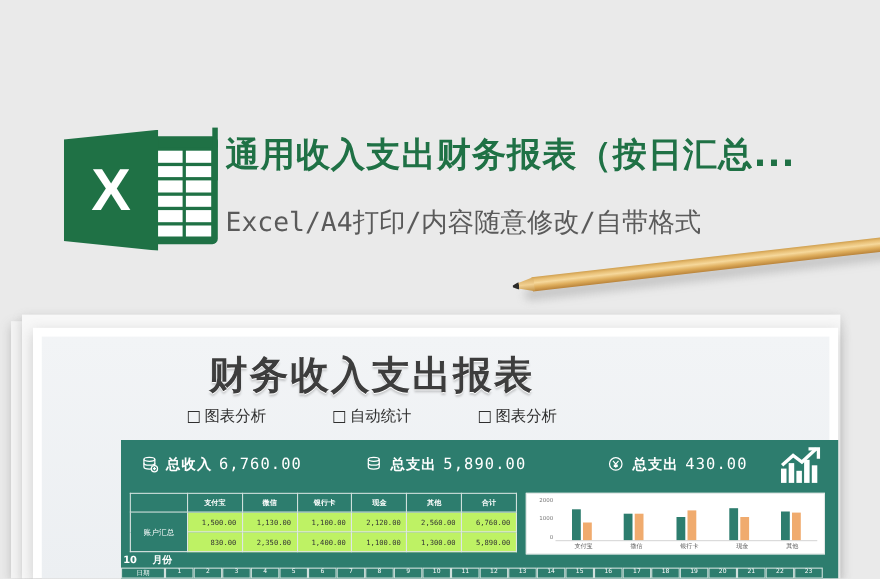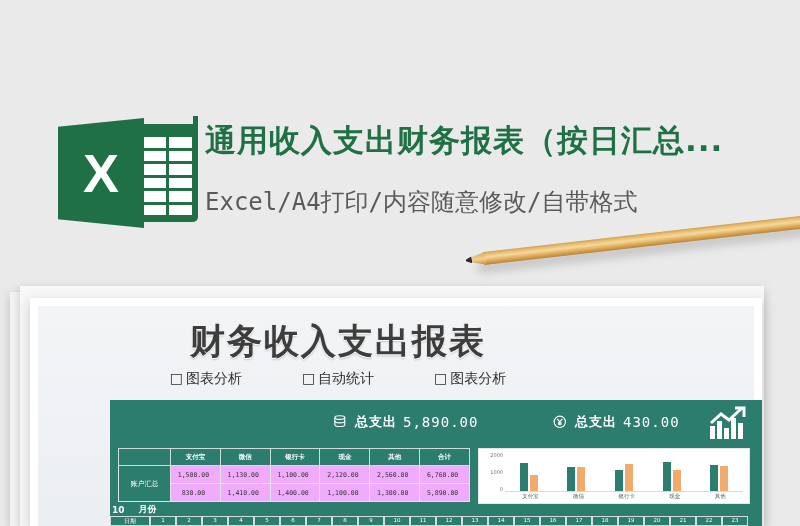--- a/index.html
+++ b/index.html
@@ -75,21 +75,21 @@
   .stat .val{font-size:14px;letter-spacing:1px;font-family:"DejaVu Sans Mono",monospace;}
   .stat-1{left:18px;} .stat-2{left:222px;} .stat-3{left:442px;}
   .ico{width:17px;height:17px;display:inline-block;}
   .trend-ico{position:absolute;left:598px;top:6px;width:40px;height:36px;}
 
   
   .acct{position:absolute;left:8px;top:48px;width:352px;height:52px;}
   .acct table{border-collapse:collapse;width:352px;table-layout:fixed;}
   .acct th{background:#2d7d6e;color:#fff;font-size:6.5px;font-weight:bold;height:14px;
            border:1px solid #cfe0dc;font-family:"DejaVu Sans",sans-serif;}
-  .acct td{background:#f0abfc;color:#333;font-size:6.5px;height:15px;text-align:center;
+  .acct td{background:#bef264;color:#333;font-size:6.5px;height:15px;text-align:right;
            padding-right:5px;border:1px solid #dfe6e5;font-family:"DejaVu Sans Mono",monospace;}
   .acct td.rowlabel{background:#2d7d6e;color:#fff;text-align:center;padding:0;
                     font-size:7px;font-weight:normal;font-family:"DejaVu Sans",sans-serif;}
   .acct col.c0{width:52px;}
 
   
   .chartcard{position:absolute;left:368px;top:48px;width:272px;height:56px;background:#fff;
              border:1px solid #e3e8e7;box-sizing:border-box;}
   .chart-y{position:absolute;left:4px;top:3px;width:20px;height:46px;font-size:5px;color:#777;
            font-family:"DejaVu Sans",sans-serif;}
@@ -164,20 +164,33 @@
   <div class="doc-title">财务收入支出报表</div>
   <div class="doc-checks">
     <span><i>□</i><b style="font-weight:normal">图表分析</b></span>
     <span><i>□</i><b style="font-weight:normal">自动统计</b></span>
     <span><i>□</i><b style="font-weight:normal">图表分析</b></span>
   </div>
 
   <div class="report">
 
     <div class="stats">
+      <div class="stat stat-1">
+        <span class="ico">
+          <svg viewBox="0 0 24 24" width="17" height="17" fill="none" stroke="#ffffff" stroke-width="1.6">
+            <ellipse cx="11" cy="5" rx="7" ry="2.6"></ellipse>
+              <path d="M4 5v10c0 1.4 3.1 2.6 7 2.6s7-1.2 7-2.6V5"></path>
+            <path d="M4 10c0 1.4 3.1 2.6 7 2.6s7-1.2 7-2.6"></path>
+            <circle cx="17.5" cy="17" r="4" fill="#2d7d6e"></circle>
+              <path d="M17.5 15v4M15.5 17h4"></path>
+          </svg>
+        </span>
+        <span class="lbl">总收入</span>
+        <span class="val">6,760.00</span>
+      </div>
 
       <div class="stat stat-2">
         <span class="ico">
           <svg viewBox="0 0 24 24" width="17" height="17" fill="none" stroke="#ffffff" stroke-width="1.6">
             <ellipse cx="11" cy="5" rx="7" ry="2.6"></ellipse>
               <path d="M4 5v10c0 1.4 3.1 2.6 7 2.6s7-1.2 7-2.6V5"></path>
             <path d="M4 10c0 1.4 3.1 2.6 7 2.6s7-1.2 7-2.6"></path>
           </svg>
         </span>
         <span class="lbl">总支出</span>
@@ -235,21 +248,21 @@
             <td class="rowlabel" rowspan="2">账户汇总</td>
             <td>1,500.00</td>
             <td>1,130.00</td>
             <td>1,100.00</td>
             <td>2,120.00</td>
             <td>2,560.00</td>
             <td>6,760.00</td>
           </tr>
           <tr>
             <td>830.00</td>
-            <td>1,410.00</td>
+            <td>2,350.00</td>
             <td>1,400.00</td>
             <td>1,100.00</td>
             <td>1,300.00</td>
             <td>5,890.00</td>
           </tr>
         </tbody>
       </table>
     </div>
 
     <div class="chartcard">

